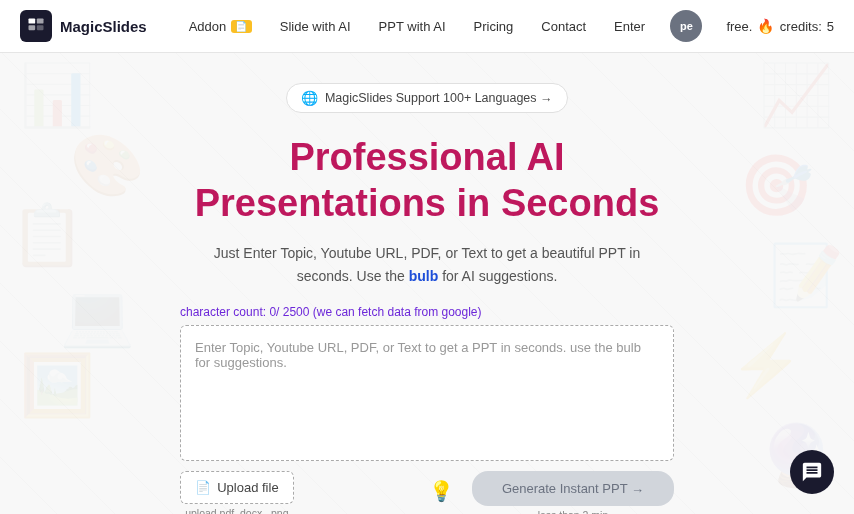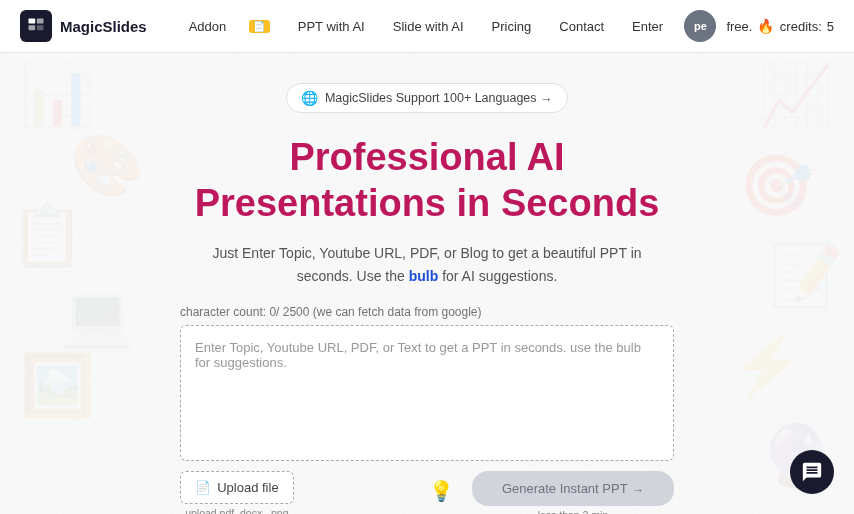--- a/index.html
+++ b/index.html
@@ -77,34 +77,34 @@
     }
 
     .nav-link {
       padding: 6px 12px;
       font-size: 13px;
       color: #333;
       cursor: pointer;
       border-radius: 4px;
       display: flex;
       align-items: center;
-      gap: 23px;
+      gap: 5px;
     }
 
     .addon-badge {
       background: #fbbf24;
       border-radius: 3px;
       padding: 1px 4px;
       font-size: 10px;
     }
 
     .nav-right {
       display: flex;
       align-items: center;
-      gap: 10px;
+      gap: 24px;
       margin-left: auto;
     }
 
     .avatar {
       width: 32px;
       height: 32px;
       background: #6b7280;
       border-radius: 50%;
       display: flex;
       align-items: center;
@@ -177,21 +177,21 @@
       line-height: 1.6;
       margin-bottom: 18px;
     }
 
     .subtitle strong {
       color: #1d4ed8;
     }
 
     .char-count {
       font-size: 12px;
-      color: #737373;
+      color: #6d28d9;
       align-self: flex-start;
       margin-left: calc(50% - 247px);
       margin-bottom: 6px;
     }
 
     .text-area-wrapper {
       width: 494px;
       border: 1.5px dashed #aaa;
       border-radius: 6px;
       background: white;
@@ -363,24 +363,24 @@
     </div>
     <span class="logo-text">MagicSlides</span>
   </div>
 
   <div class="nav-links">
     <div class="nav-link">
       <span>Addon</span>
       <span class="addon-badge">📄</span>
     </div>
     <div class="nav-link">
+      <span>Slide with AI</span>
+    </div>
+    <div class="nav-link">
       <span>PPT with AI</span>
-    </div>
-    <div class="nav-link">
-      <span>Slide with AI</span>
     </div>
     <div class="nav-link">
       <span>Pricing</span>
     </div>
     <div class="nav-link">
       <span>Contact</span>
     </div>
     <div class="nav-link">
       <span>Enter</span>
     </div>
@@ -405,21 +405,21 @@
     <span class="lang-icon">🌐</span>
     <span>MagicSlides Support 100+ Languages →</span>
   </div>
 
   <h1 class="main-title">
     <span>Professional AI</span><br>
     <span>Presentations in Seconds</span>
   </h1>
 
   <p class="subtitle">
-    <span>Just Enter Topic, Youtube URL, PDF, or Blog to get a beautiful PPT in seconds. Use the</span>
+    <span>Just Enter Topic, Youtube URL, PDF, or Text to get a beautiful PPT in seconds. Use the</span>
     <strong>bulb</strong>
     <span>for AI suggestions.</span>
   </p>
 
   <div class="char-count">character count: 0/ 2500 (we can fetch data from google)</div>
 
   <div class="text-area-wrapper">
     <textarea class="text-area" placeholder="Enter Topic, Youtube URL, PDF, or Text to get a PPT in seconds. use the bulb for suggestions." style=""></textarea>
   </div>
 

